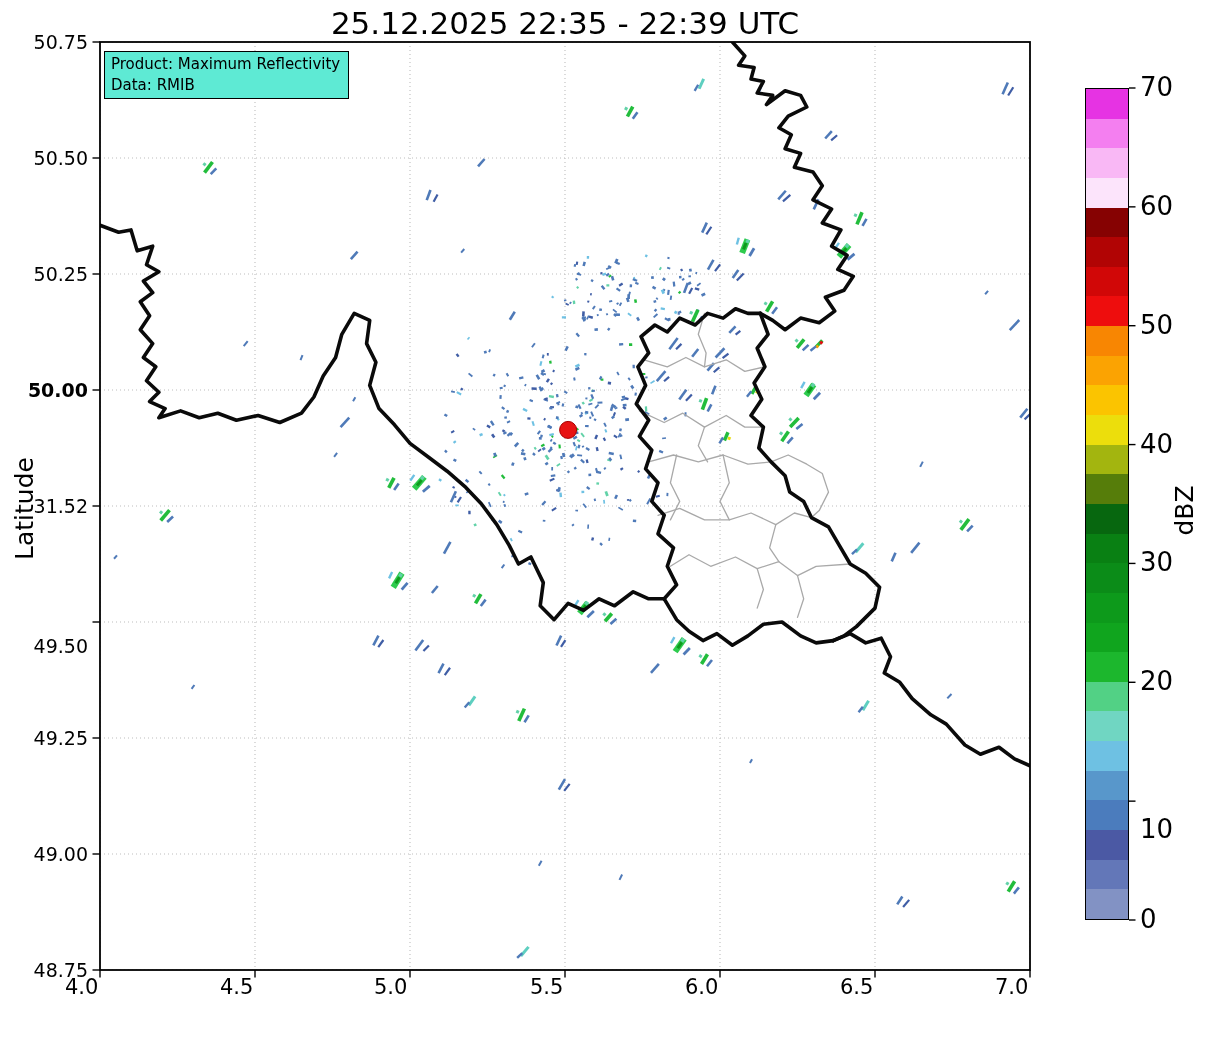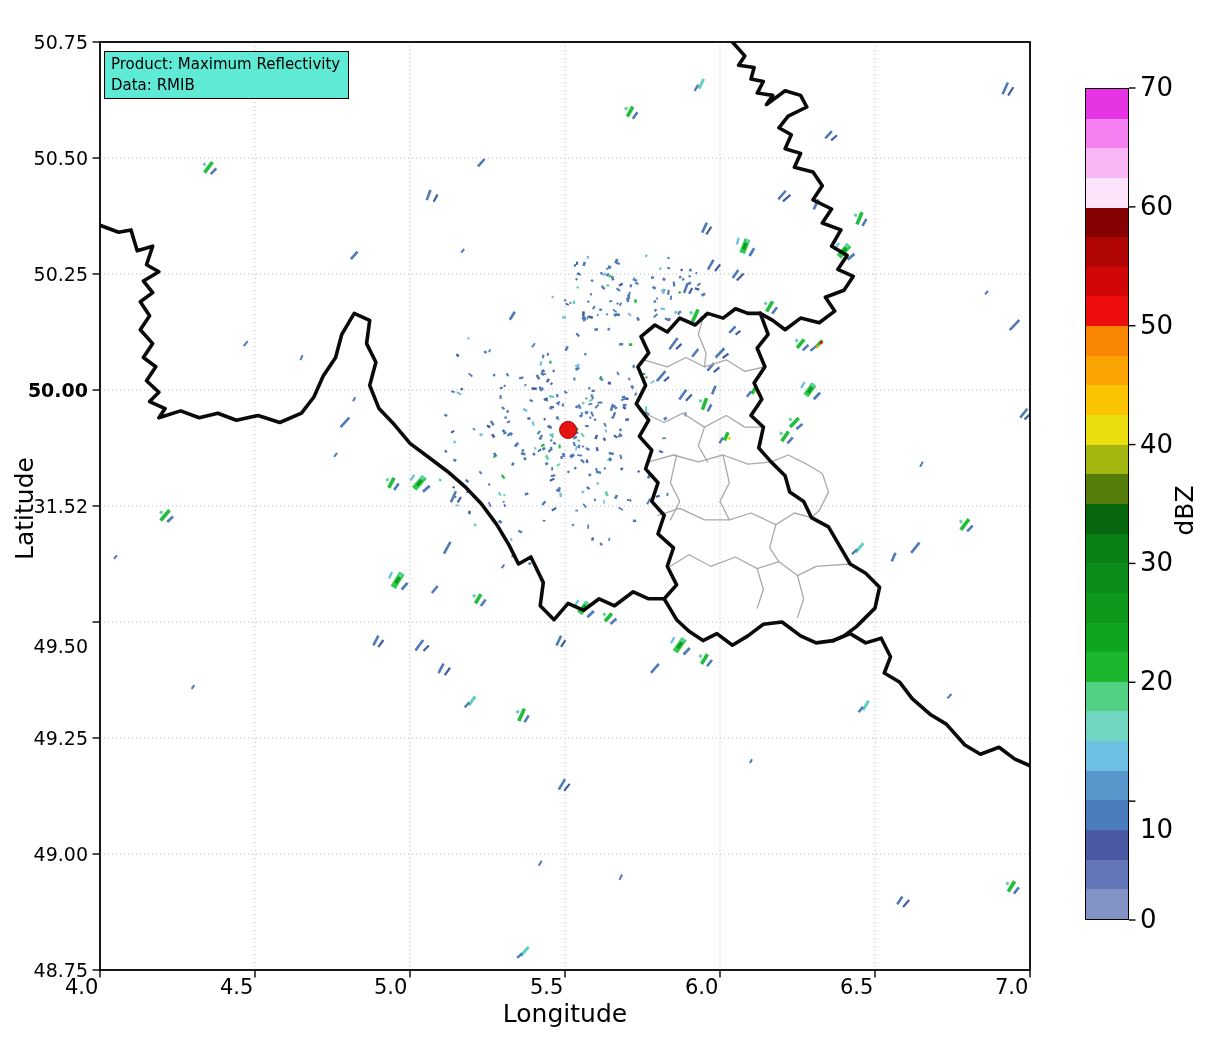--- a/index.html
+++ b/index.html
@@ -19,20 +19,21 @@
   .cbtick-label{position:absolute;width:60px;text-align:left;font-size:26px;}
   #colorbar{position:absolute;left:1085px;top:88px;width:44px;height:832px;
             border:1.6px solid #000;box-sizing:border-box;display:flex;flex-direction:column;}
   .cb-seg{width:100%;flex:1 1 0;}
   svg{position:absolute;left:0;top:0;}
 </style>
 </head>
 <body>
 
 <div id="page">
+  <div id="title">25.12.2025 22:35 - 22:39 UTC</div>
 
   <div id="product-box">
     <div>Product: Maximum Reflectivity</div>
     <div>Data: RMIB</div>
   </div>
 
   <svg id="plot-svg" width="1219" height="1040" viewBox="0 0 1219 1040">
       <defs>
         <clipPath id="mapclip">
           <rect x="100" y="42" width="930" height="928"></rect>
@@ -649,21 +650,20 @@
       <div class="cb-seg" style="background: rgb(112, 214, 194);"></div>
       <div class="cb-seg" style="background: rgb(110, 193, 227);"></div>
       <div class="cb-seg" style="background: rgb(88, 151, 203);"></div>
       <div class="cb-seg" style="background: rgb(75, 124, 189);"></div>
       <div class="cb-seg" style="background: rgb(75, 89, 164);"></div>
       <div class="cb-seg" style="background: rgb(99, 119, 184);"></div>
       <div class="cb-seg" style="background: rgb(130, 146, 196);"></div>
     </div>
   <div id="cb-ticks"></div>
 
-  <div id="xlabel">Longitude</div>
   <div id="ylabel">Latitude</div>
   <div id="dbz-label">dBZ</div>
   <div id="tick-labels">
       <div class="xtick-label" style="left: 65px;">4.0</div>
       <div class="xtick-label" style="left: 220px;">4.5</div>
       <div class="xtick-label" style="left: 374px;">5.0</div>
       <div class="xtick-label" style="left: 530px;">5.5</div>
       <div class="xtick-label" style="left: 685px;">6.0</div>
       <div class="xtick-label" style="left: 840px;">6.5</div>
       <div class="xtick-label" style="left: 995px;">7.0</div>

